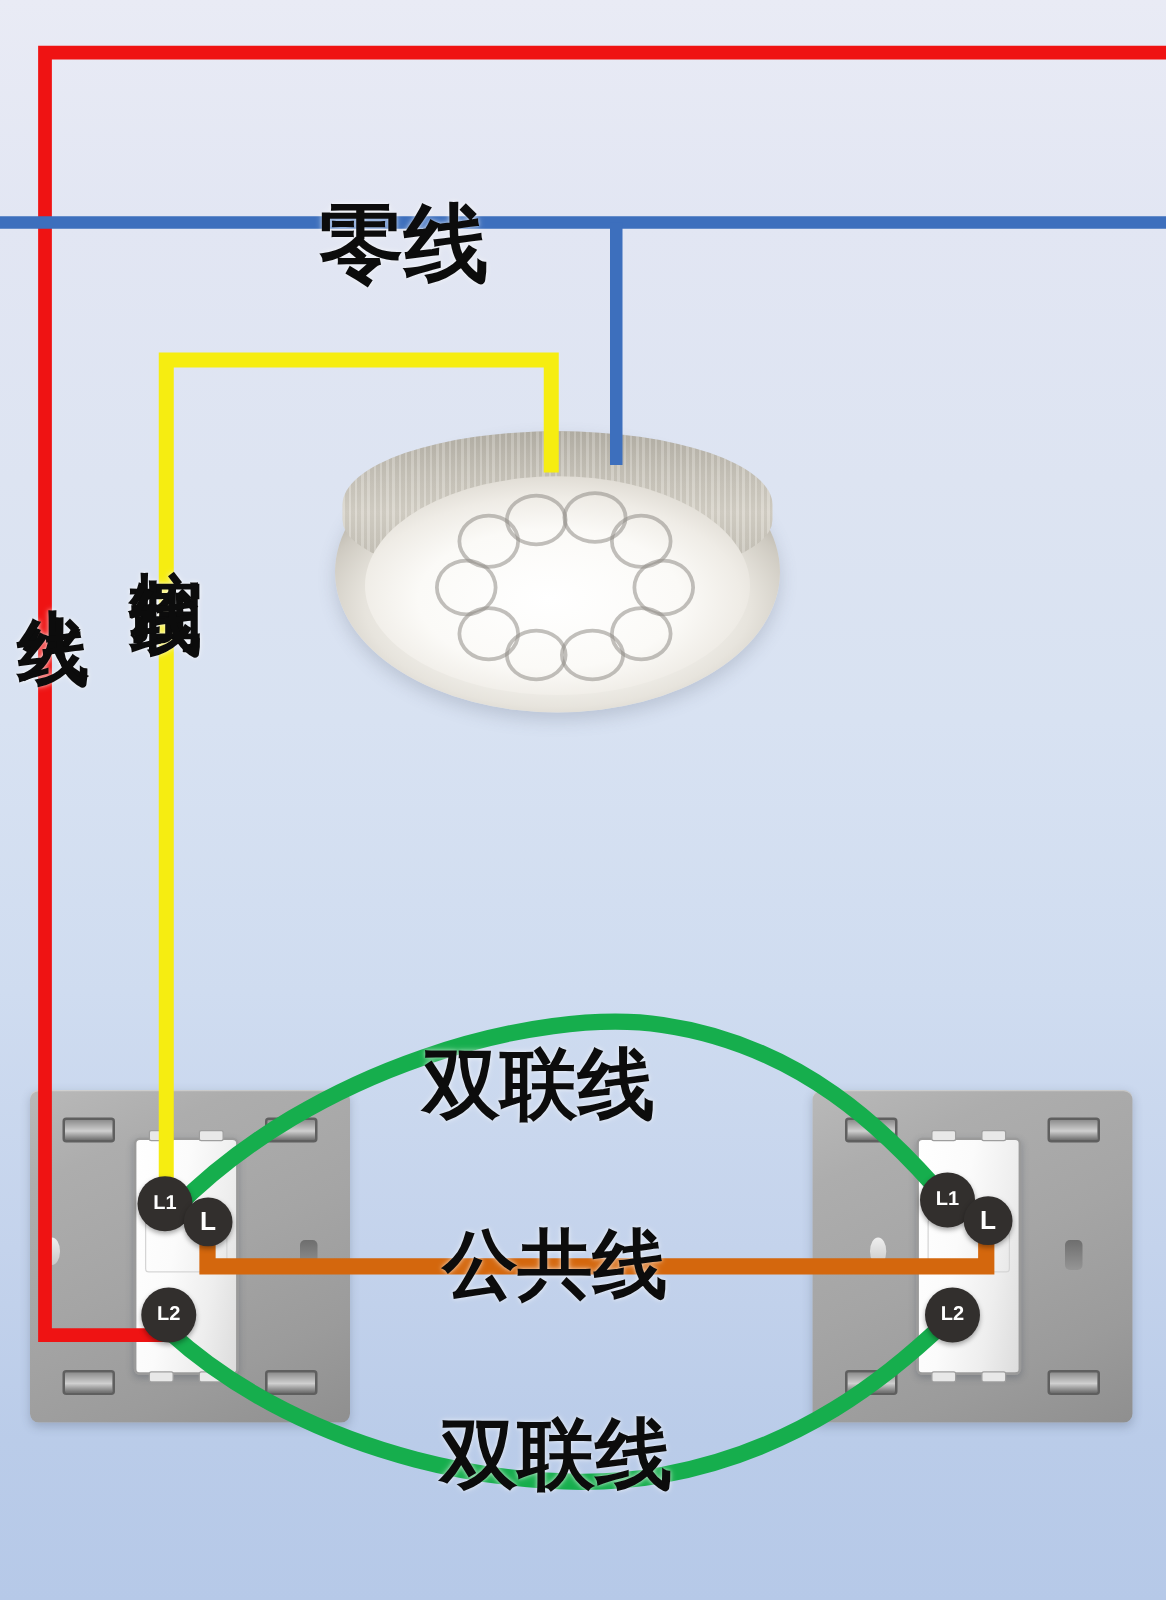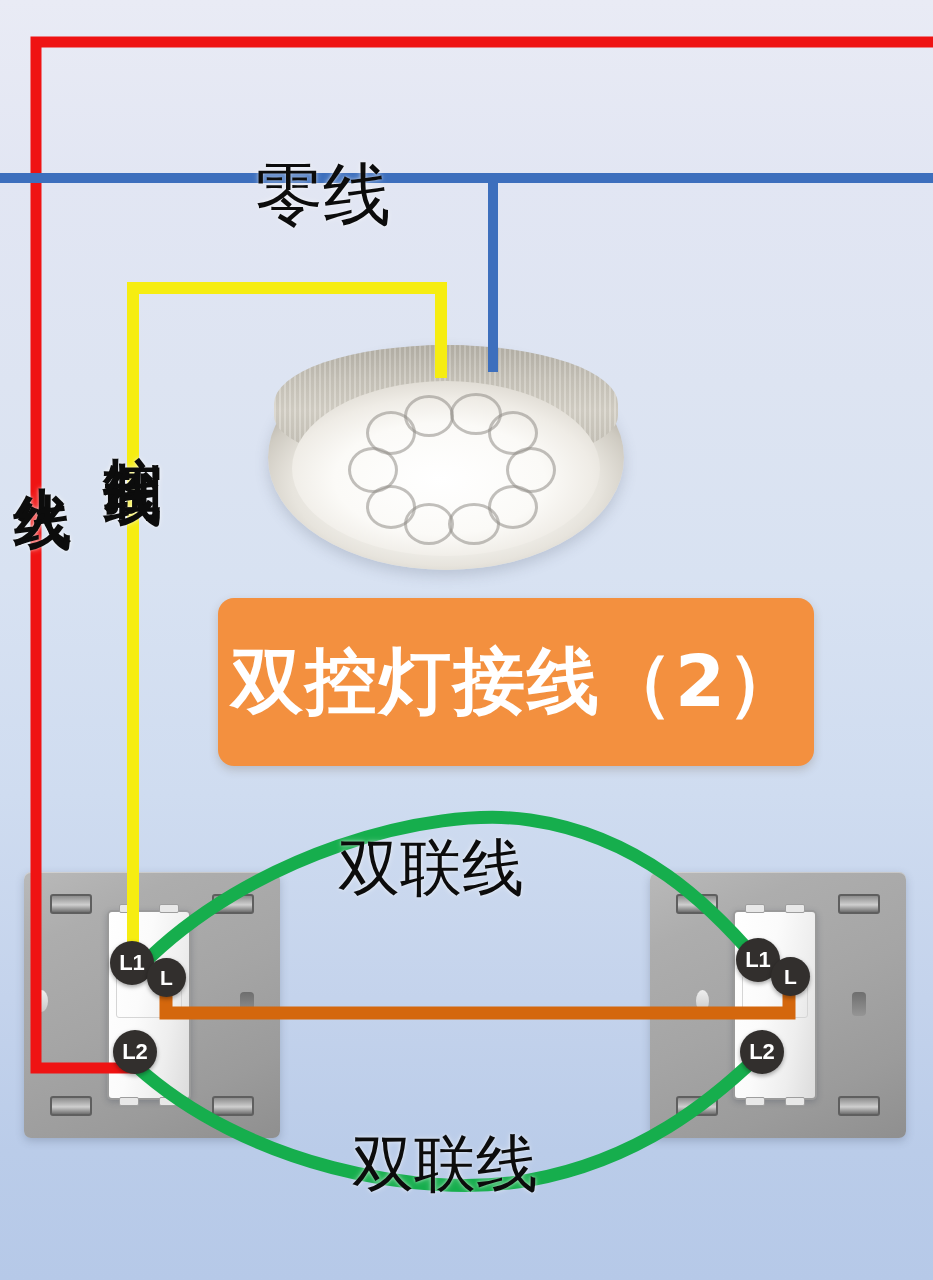--- a/index.html
+++ b/index.html
@@ -96,28 +96,28 @@
   .term{
     position:absolute;
     border-radius:50%;
     background:#322f2d;
     color:#fff;
     display:flex;align-items:center;justify-content:center;
     font-weight:bold;
     box-shadow:0 2px 4px rgba(0,0,0,.35);
     font-family:"Liberation Sans",sans-serif;
   }
-  .term.big{width:44px;height:44px;font-size:22px;}
+  .term.big{width:44px;height:44px;font-size:16px;}
   .term.sml{width:39px;height:39px;font-size:21px;}
 
   
   .wlabel{
     position:absolute;
     color:#0c0c0c;
-    font-weight:normal;
+    font-weight:bold;
     white-space:nowrap;
     text-shadow:0 0 3px rgba(255,255,255,.55),0 0 6px rgba(255,255,255,.4);
     font-family:"DejaVu Sans","Liberation Sans",sans-serif;
   }
   .vlabel{
     position:absolute;
     color:#0c0c0c;font-weight:bold;
     writing-mode:vertical-rl;
     text-orientation:upright;
     letter-spacing:6px;
@@ -232,20 +232,18 @@
   </div>
 
   <div class="wlabel" style="left:255px;top:150px;font-size:68px;">零线</div>
 
   <div class="vlabel" style="left:4px;top:440px;font-size:58px;">火线</div>
 
   <div class="vlabel" style="left:94px;top:410px;font-size:58px;">控制线</div>
 
   <div class="wlabel" style="left:338px;top:826px;font-size:62px;">双联线</div>
 
+  <div class="wlabel" style="left:354px;top:972px;font-size:60px;">公共线</div>
 
   <div class="wlabel" style="left:352px;top:1122px;font-size:62px;">双联线</div>
 
-  <div class="banner">
-    <span class="banner-text">双控灯接线（2）</span>
-  </div>
 
 </div>
 
 </body></html>

